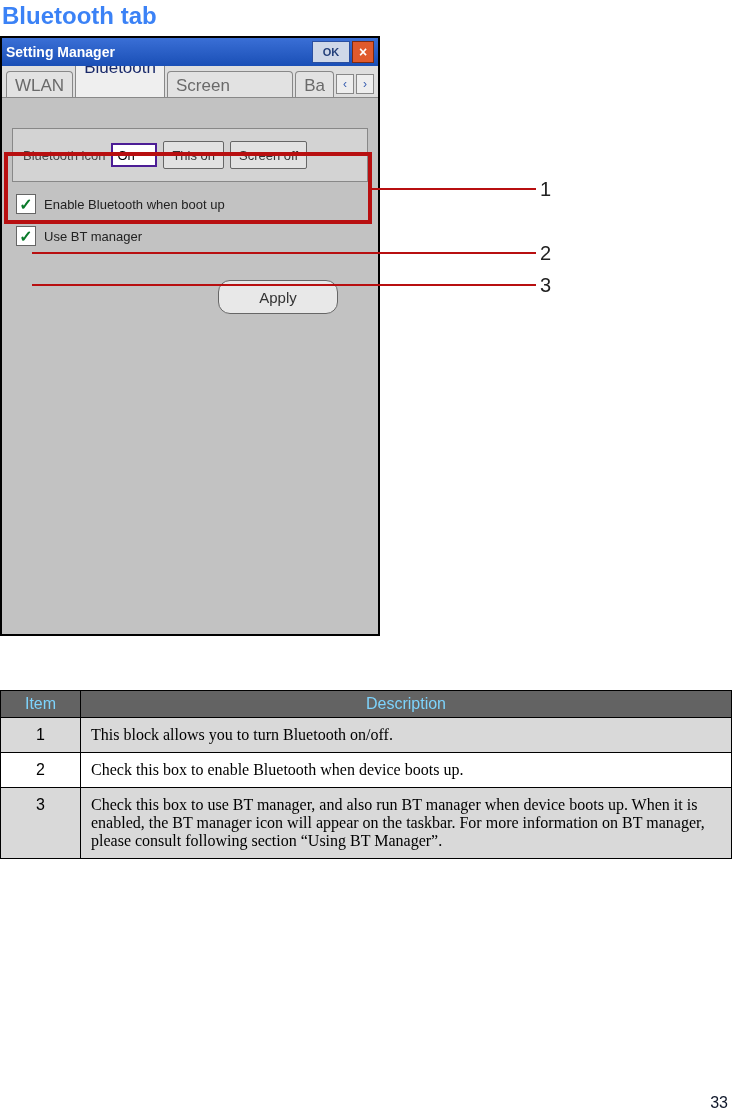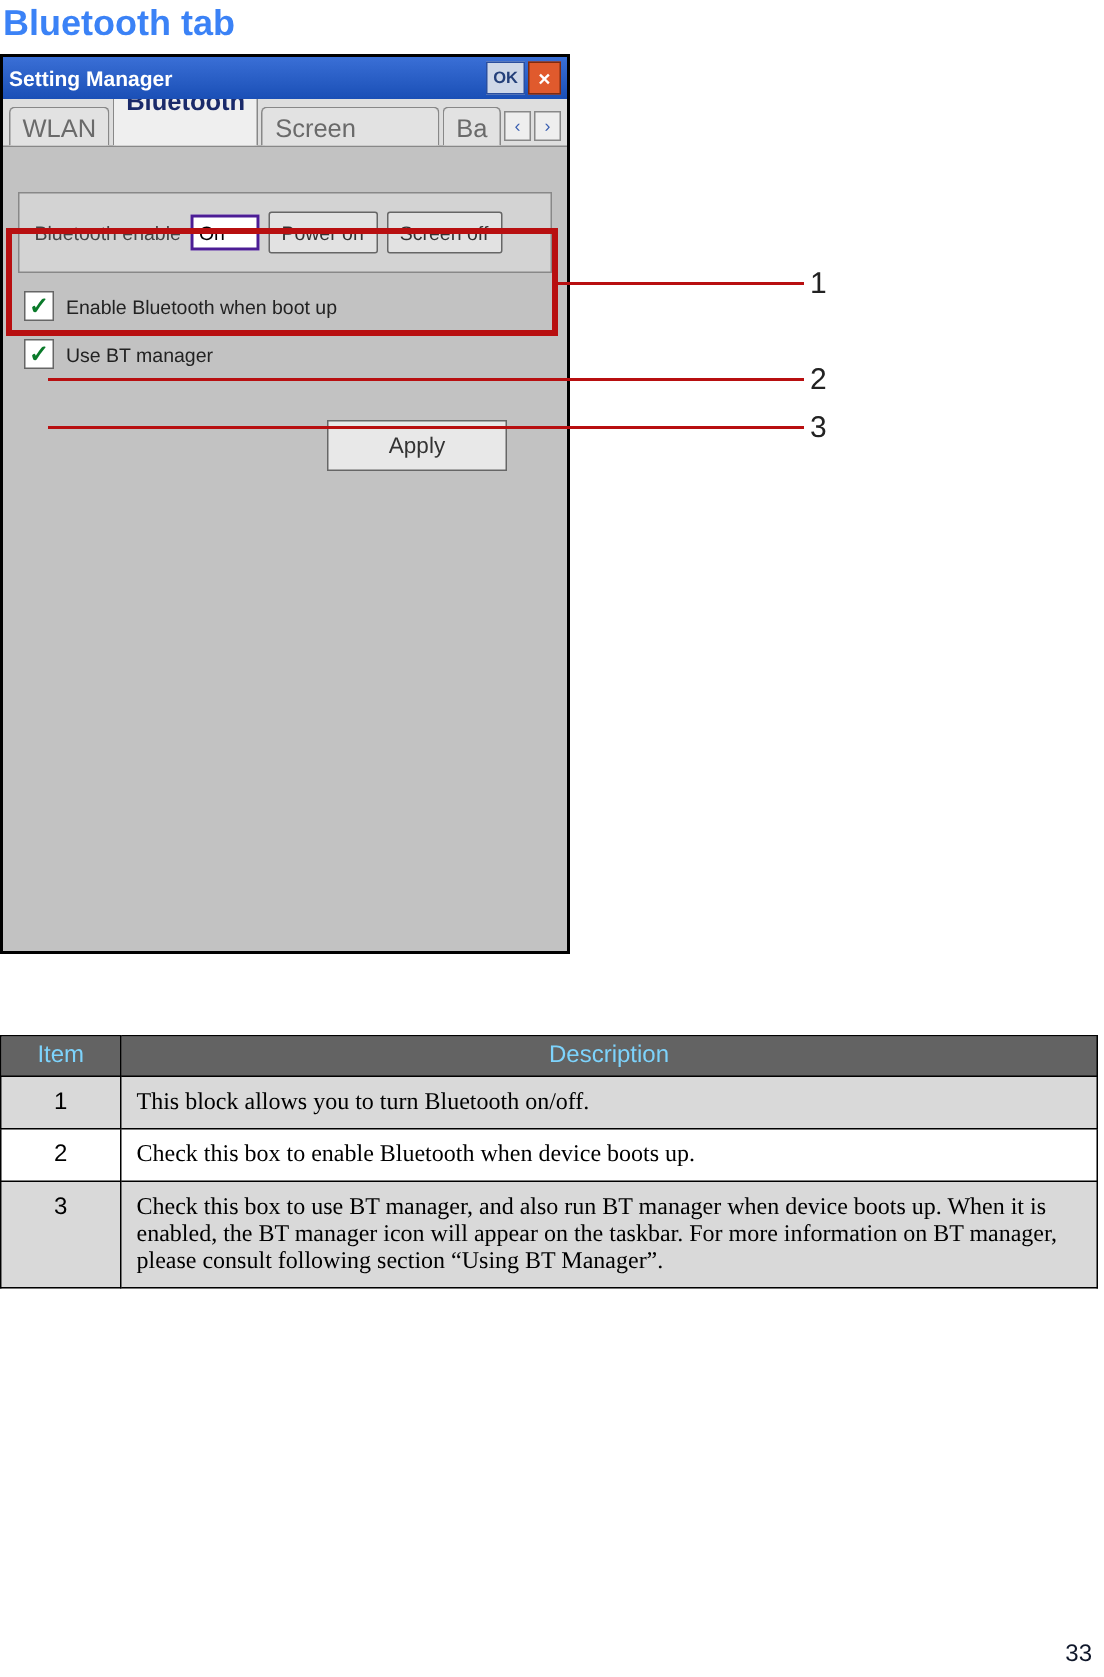--- a/index.html
+++ b/index.html
@@ -35,21 +35,21 @@
     align-items: center;
     padding: 0 4px;
     color: #fff;
     font-weight: bold;
     font-size: 14px;
     position: relative;
   }
   .titlebar .spacer { flex: 1; }
   .titlebar .win-btn {
     height: 22px;
-    width: 26px;
+    width: 38px;
     background: #cfd8e8;
     border: 1px solid #2a4fa0;
     color: #24407a;
     font-size: 11px;
     font-weight: bold;
     display: flex;
     align-items: center;
     justify-content: center;
     margin-left: 2px;
   }
@@ -81,21 +81,21 @@
     border: 1px solid #888;
     border-bottom: none;
     padding: 4px 8px 0 8px;
     font-size: 17px;
     color: #6a6a6a;
     border-radius: 4px 4px 0 0;
   }
   .tab.active {
     background: #efefef;
     color: #1a2a6a;
-    font-weight: bold;
+    font-weight: normal;
     height: 44px;
   }
   .tabbar .nav-arrows {
     margin-left: auto;
     display: flex;
     gap: 2px;
     padding-right: 4px;
     padding-bottom: 3px;
   }
   .tabbar .nav-arrow {
@@ -162,21 +162,21 @@
     display:flex;
     justify-content:flex-end;
     padding-right: 30px;
     margin-top: 34px;
   }
   .apply-btn {
     width: 120px;
     height: 34px;
     background: #e8e8e8;
     border: 1px solid #666;
-    border-radius: 0;
+    border-radius: 12px;
     font-size: 15px;
     color:#333;
     display:flex;align-items:center;justify-content:center;
   }
 
   
   .callout-box1 {
     position: absolute;
     left: 4px;
     top: 116px;
@@ -265,23 +265,23 @@
         </div>
         <div class="nav-arrow">
           <span>›</span>
         </div>
       </div>
     </div>
 
     <div class="tabcontent">
 
       <div class="power-group">
-        <span class="pg-label">Bluetooth enable</span>
+        <span class="pg-label">Bluetooth icon</span>
         <div class="pg-input">On</div>
-        <div class="sm-btn">Power on</div>
+        <div class="sm-btn">This on</div>
         <div class="sm-btn">Screen off</div>
       </div>
 
       <div class="checkrow">
         <div class="chk">
           <span>✓</span>
         </div>
         <span class="chk-label">Enable Bluetooth when boot up</span>
       </div>
 

